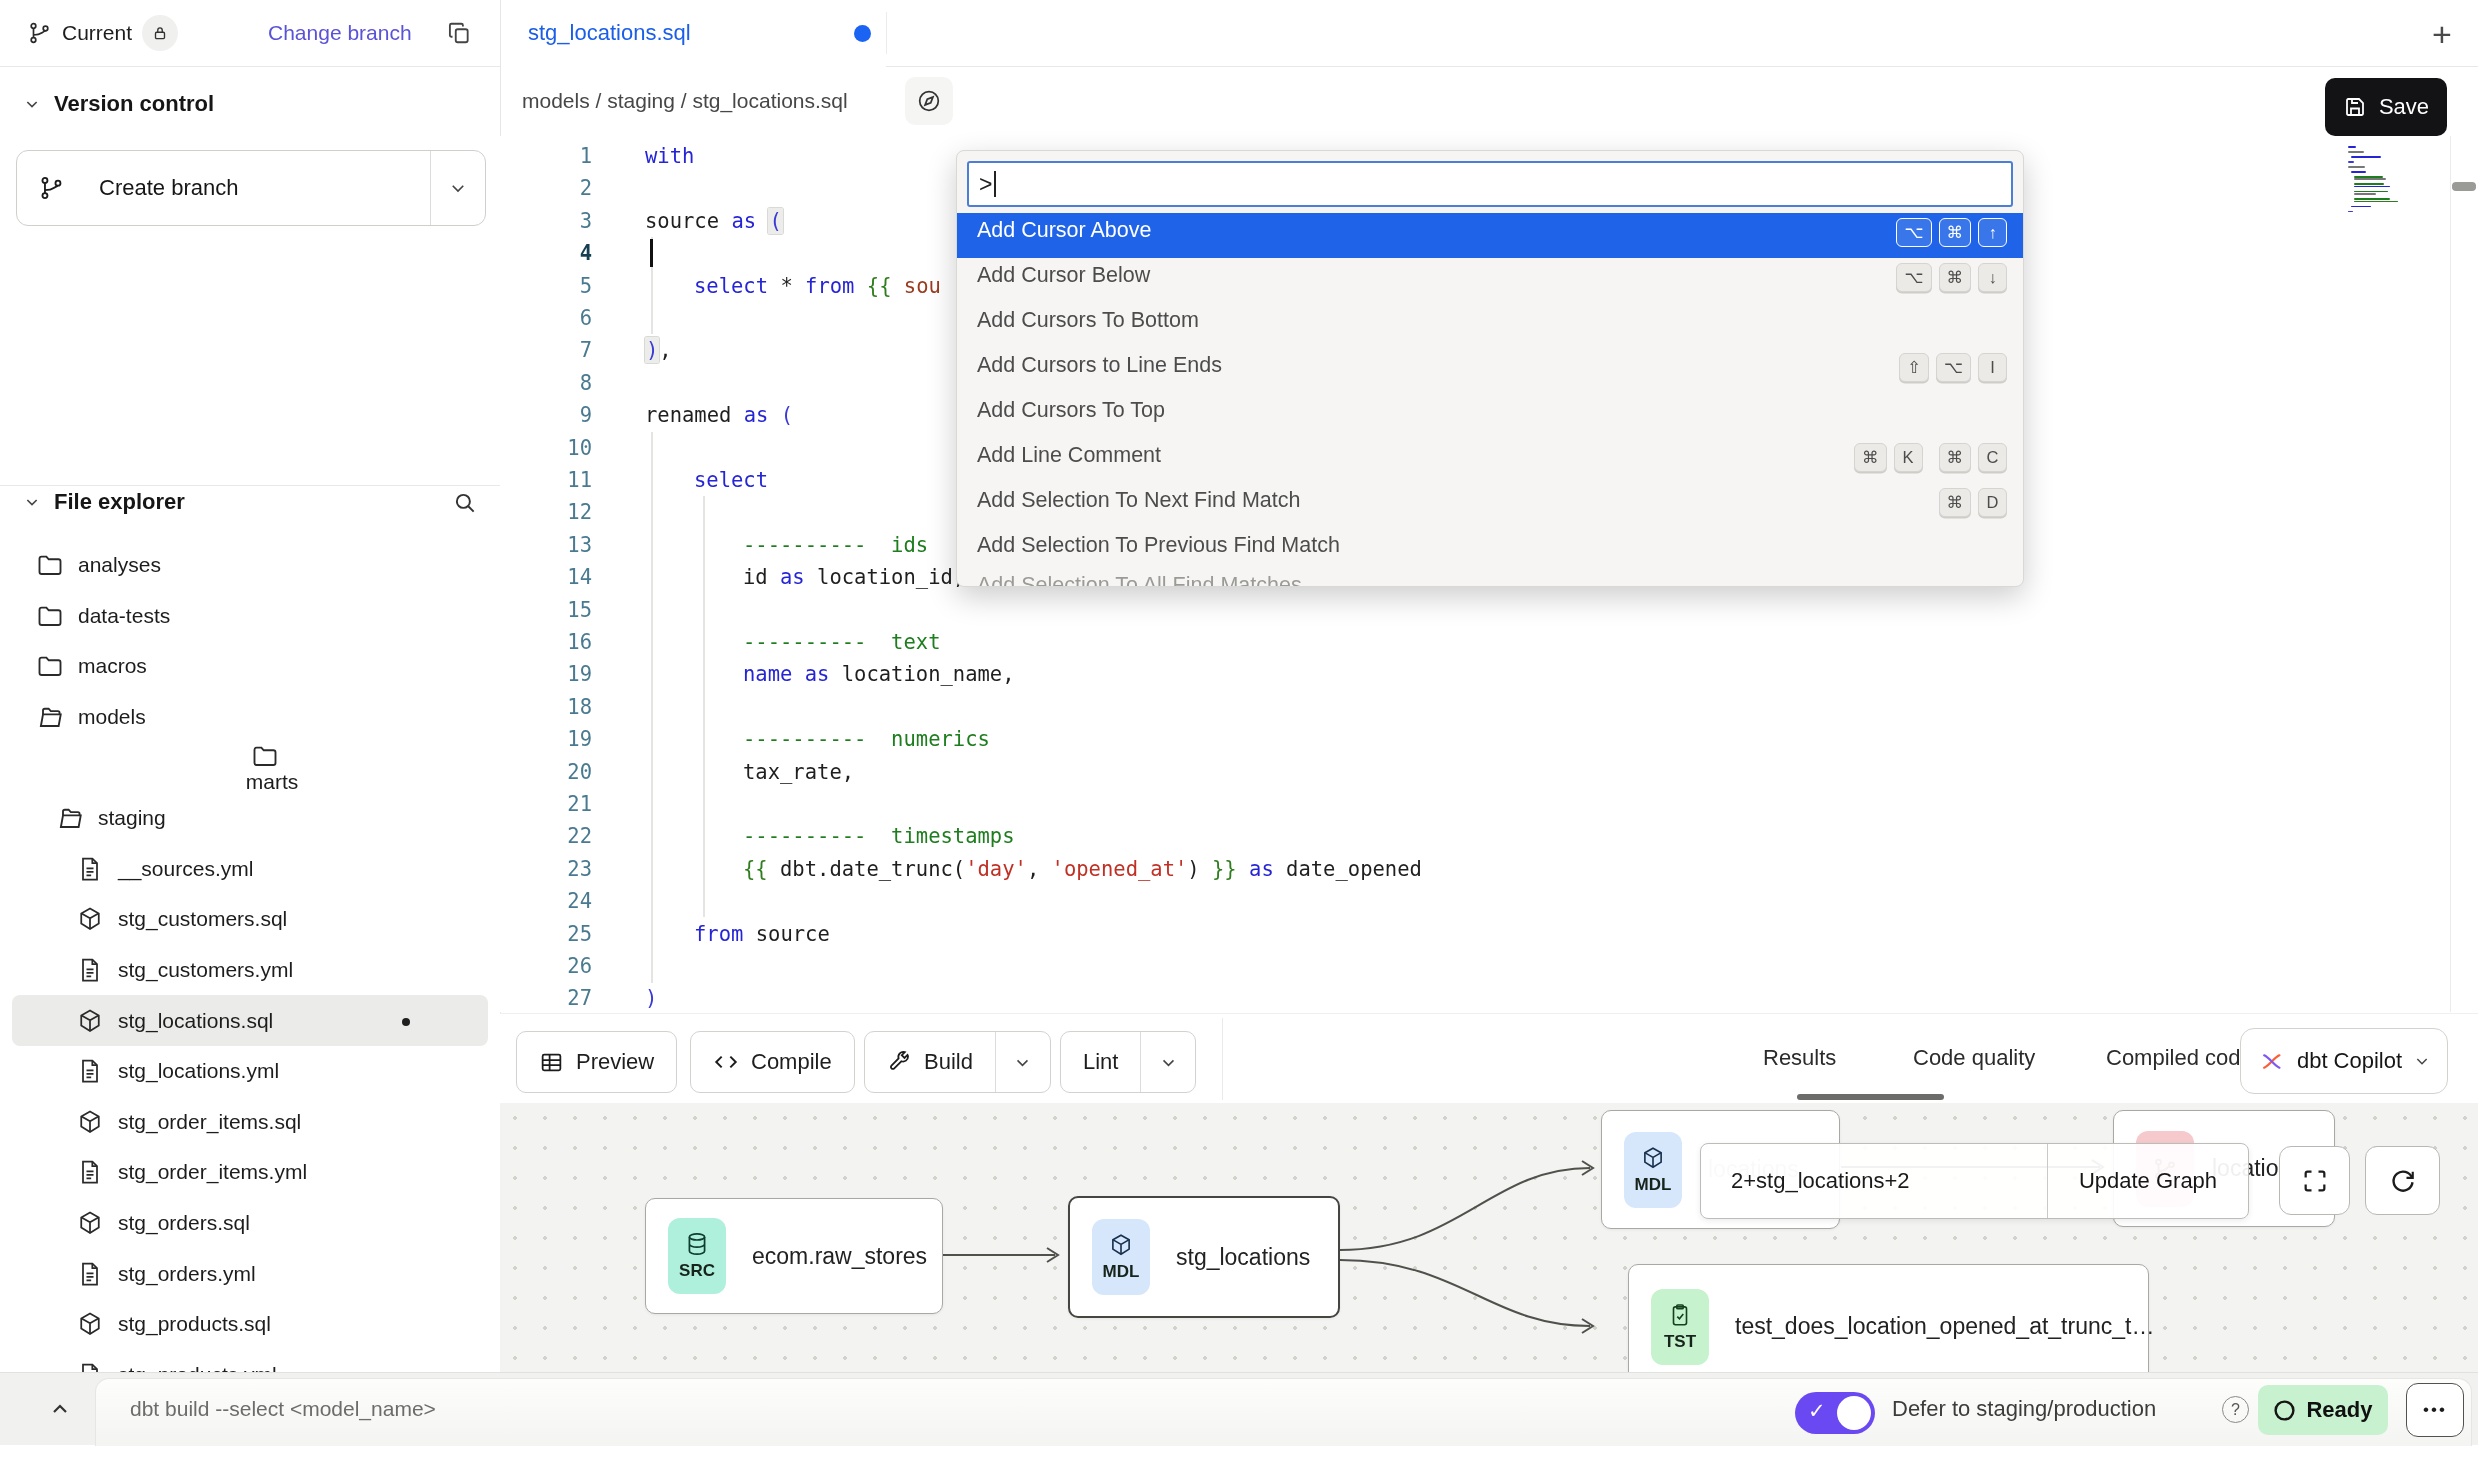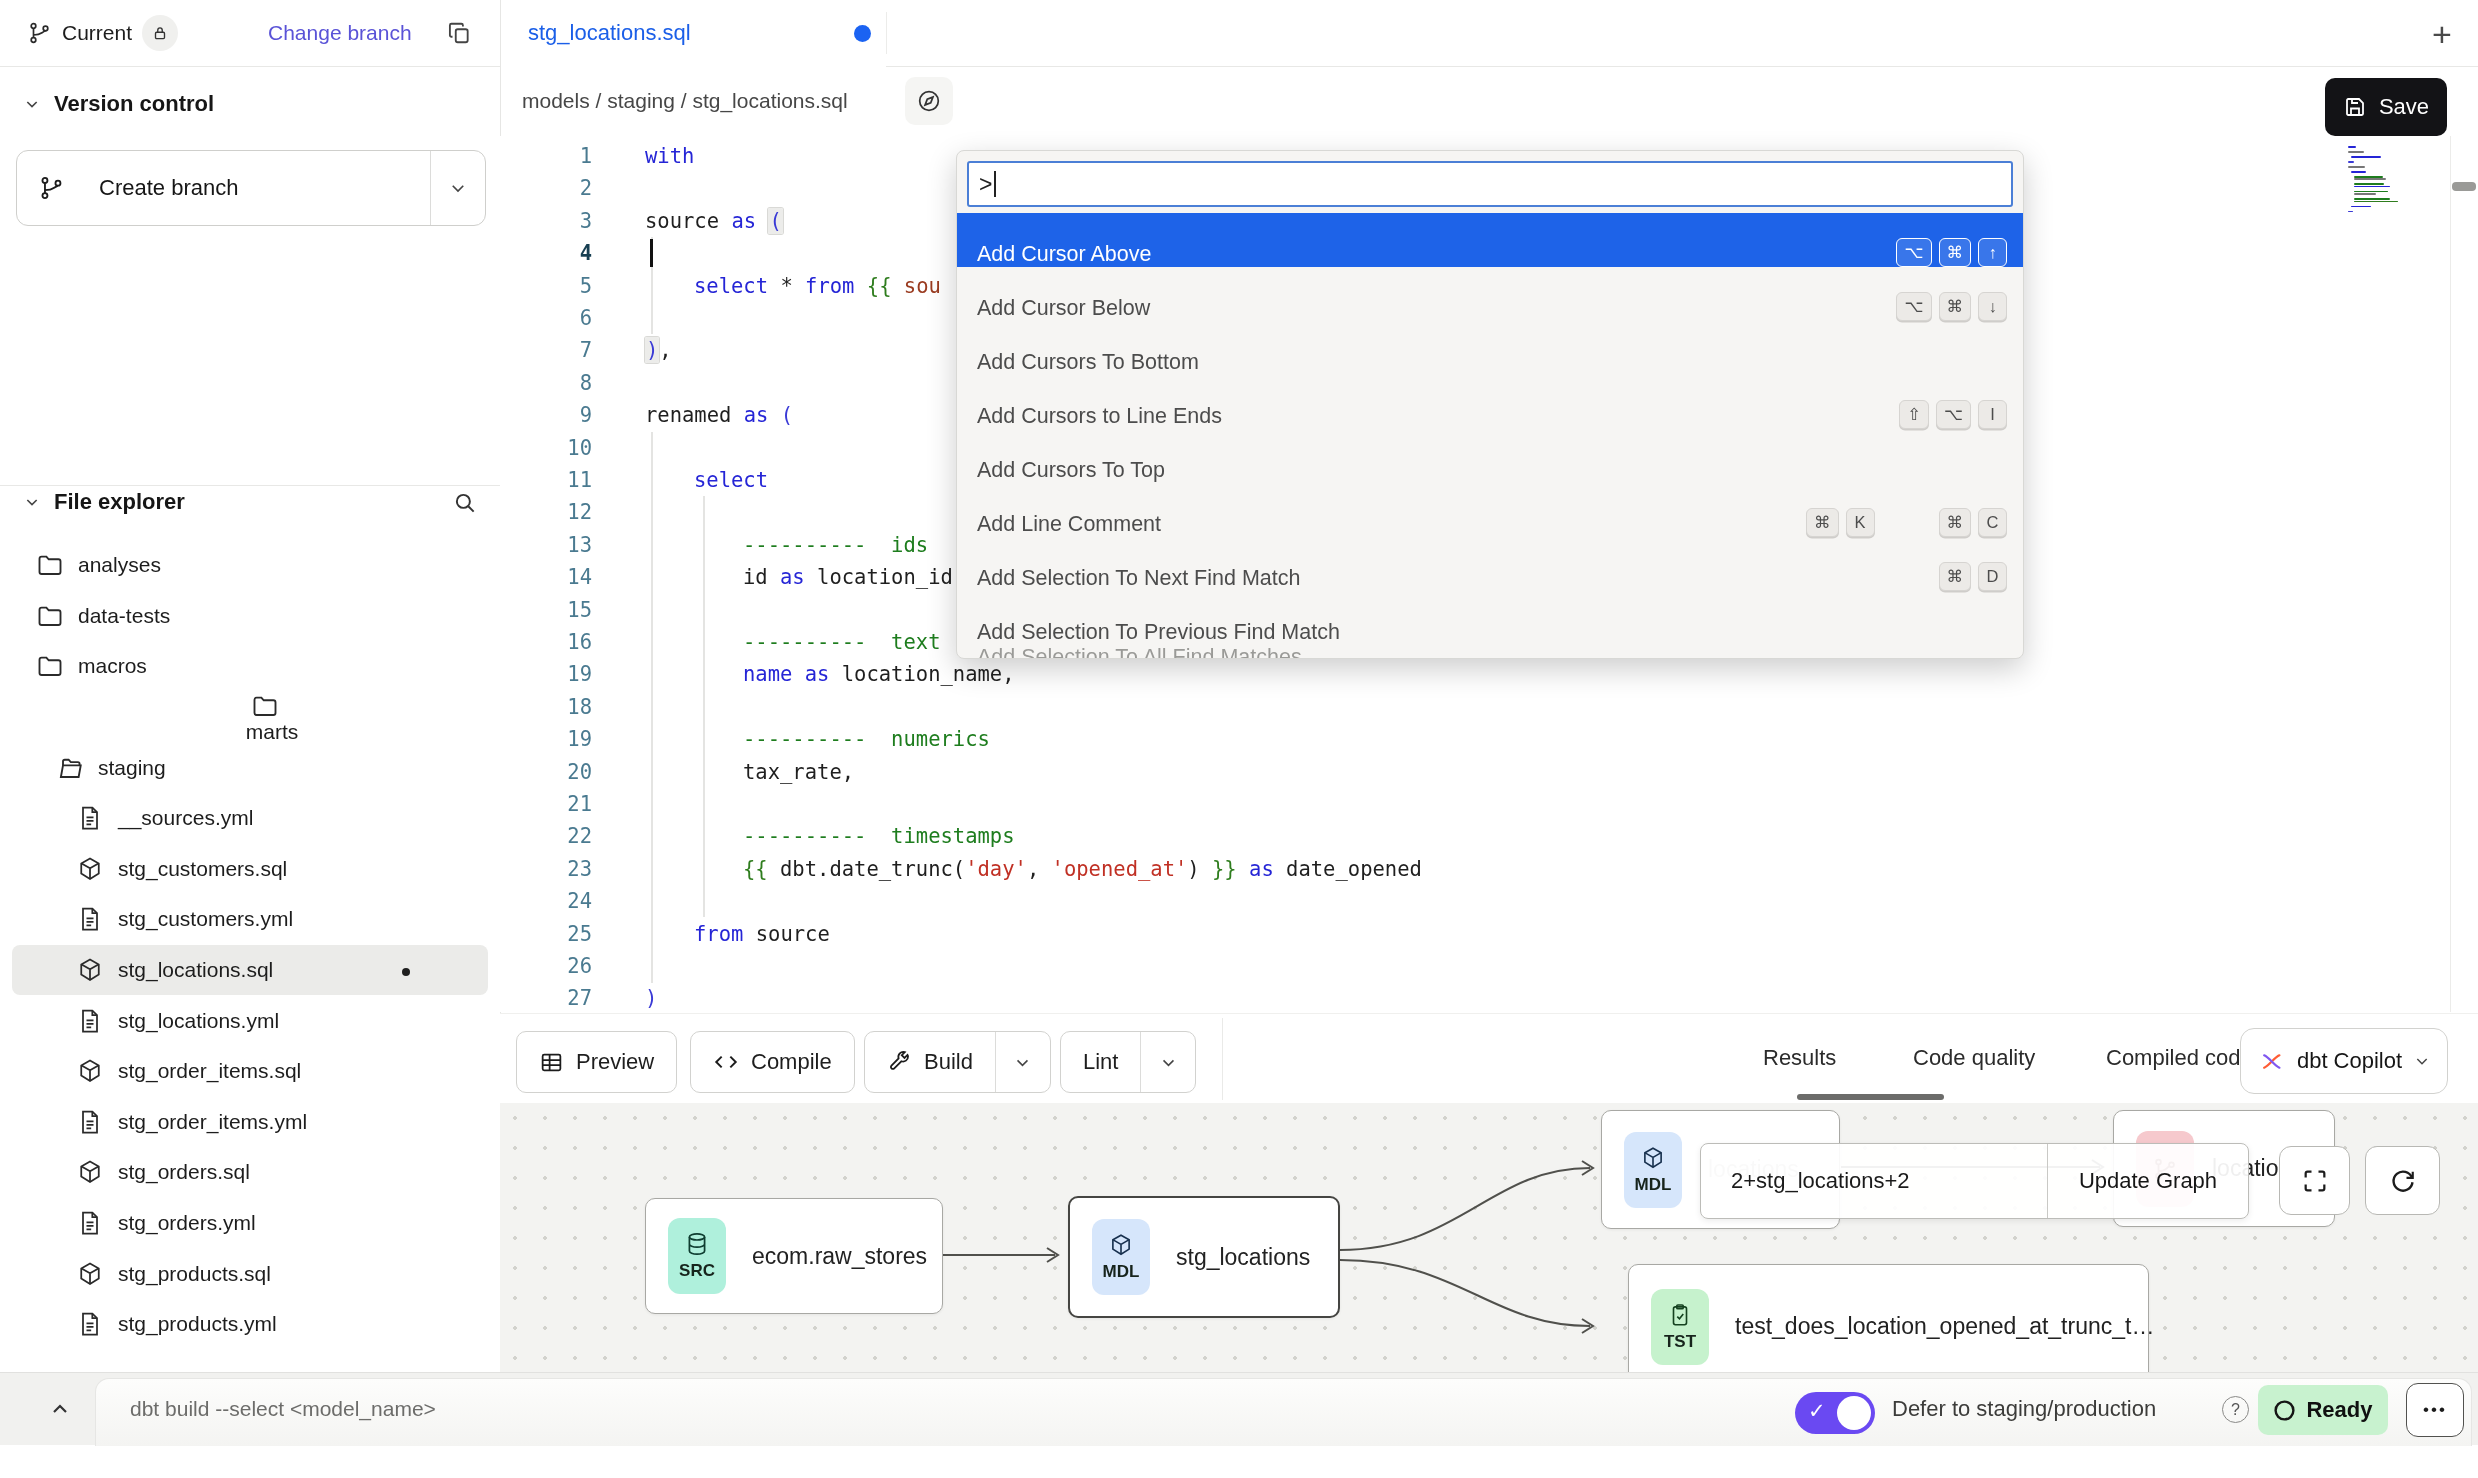--- a/index.html
+++ b/index.html
@@ -61,21 +61,21 @@
   #minimap{position:absolute;left:2348px;top:146px;width:46px;}
   .mm-line{height:1.7px;margin-bottom:0.8px;border-radius:1px;}
   #scroll-thumb{position:absolute;left:2452px;top:182px;width:24px;height:9px;border-radius:4px;background:#9a9a97;}
 
   
   #palette{position:absolute;left:956px;top:150px;width:1066px;background:#f6f5f3;border:1px solid #d8d8d5;border-radius:8px;
            box-shadow:0 10px 30px rgba(0,0,0,.20);padding:10px 0 0 0;z-index:40;}
   #palette-input{margin:0 10px;height:42px;background:#fff;border:2px solid #4b7fd6;border-radius:3px;display:flex;align-items:center;padding:0 10px;font-size:23px;color:#222;}
   #palette-input .caret-bar{width:2px;height:26px;background:#222;margin-left:2px;}
   #palette-list{margin-top:6px;}
-  .pal-row{height:40px;display:flex;align-items:flex-end;padding:14px 16px 0 20px;font-size:21.5px;color:#4c4c4c;cursor:pointer;gap:48px;}
+  .pal-row{height:40px;display:flex;align-items:flex-start;padding:5px 16px 0 20px;font-size:21.5px;color:#4c4c4c;cursor:pointer;}
   .pal-row.sel{background:#1e63e8;color:#fff;}
   .pal-row .spacer{flex:1;}
   .kgroup{display:flex;gap:7px;margin-left:16px;}
   .chip{height:29px;min-width:29px;padding:0 7px;border-radius:6px;background:#eceae7;border:1px solid #d6d4d1;box-shadow:0 1.5px 0 #cfcdca;
         display:flex;align-items:center;justify-content:center;font-size:16.5px;color:#4c4c4c;box-sizing:border-box;}
   .pal-row.sel .chip{background:rgba(255,255,255,.12);border-color:#fff;box-shadow:none;color:#fff;}
   #pal-partial{height:13px;overflow:hidden;padding:0 20px;font-size:21.5px;color:#9a9a97;border-radius:0 0 8px 8px;}
 
   
   #toolbar{position:absolute;left:500px;top:1013px;width:1978px;height:89px;background:#fff;border-top:1px solid #f0f0ee;border-bottom:1px solid #e3e3e1;}
@@ -210,20 +210,29 @@
           <span>data-tests</span>
         </div>
         <div class="tree-row" style="padding-left: 24px;">
           <span class="t-icon">
             <svg width="28" height="28" viewBox="0 0 24 24" fill="none" stroke="#2a2a2a" stroke-width="1.6">
               <path d="M3 6.6c0-1 .8-1.8 1.8-1.8h4.1l2 2.3h8.3c1 0 1.8.8 1.8 1.8v9c0 1-.8 1.8-1.8 1.8H4.8c-1 0-1.8-.8-1.8-1.8V6.6z"></path>
             </svg>
           </span>
           <span>macros</span>
         </div>
+        <div class="tree-row" style="padding-left: 24px;">
+          <span class="t-icon">
+            <svg width="28" height="28" viewBox="0 0 24 24" fill="none" stroke="#2a2a2a" stroke-width="1.6">
+              <path d="M4.2 19.7L6 9.8h15.2l-1.8 9.9H4.2z"></path>
+              <path d="M6 9.8V6.4c0-.8.7-1.5 1.5-1.5h3.3l1.9 2.1h6.1c.8 0 1.4.6 1.4 1.4v1.4"></path>
+            </svg>
+          </span>
+          <span>models</span>
+        </div>
         <div class="tree-row" style="padding-left: 44px; flex-direction: column;">
           <span class="t-icon">
             <svg width="28" height="28" viewBox="0 0 24 24" fill="none" stroke="#2a2a2a" stroke-width="1.6">
               <path d="M3 6.6c0-1 .8-1.8 1.8-1.8h4.1l2 2.3h8.3c1 0 1.8.8 1.8 1.8v9c0 1-.8 1.8-1.8 1.8H4.8c-1 0-1.8-.8-1.8-1.8V6.6z"></path>
             </svg>
           </span>
           <span>marts</span>
         </div>
         <div class="tree-row" style="padding-left: 44px;">
           <span class="t-icon">

